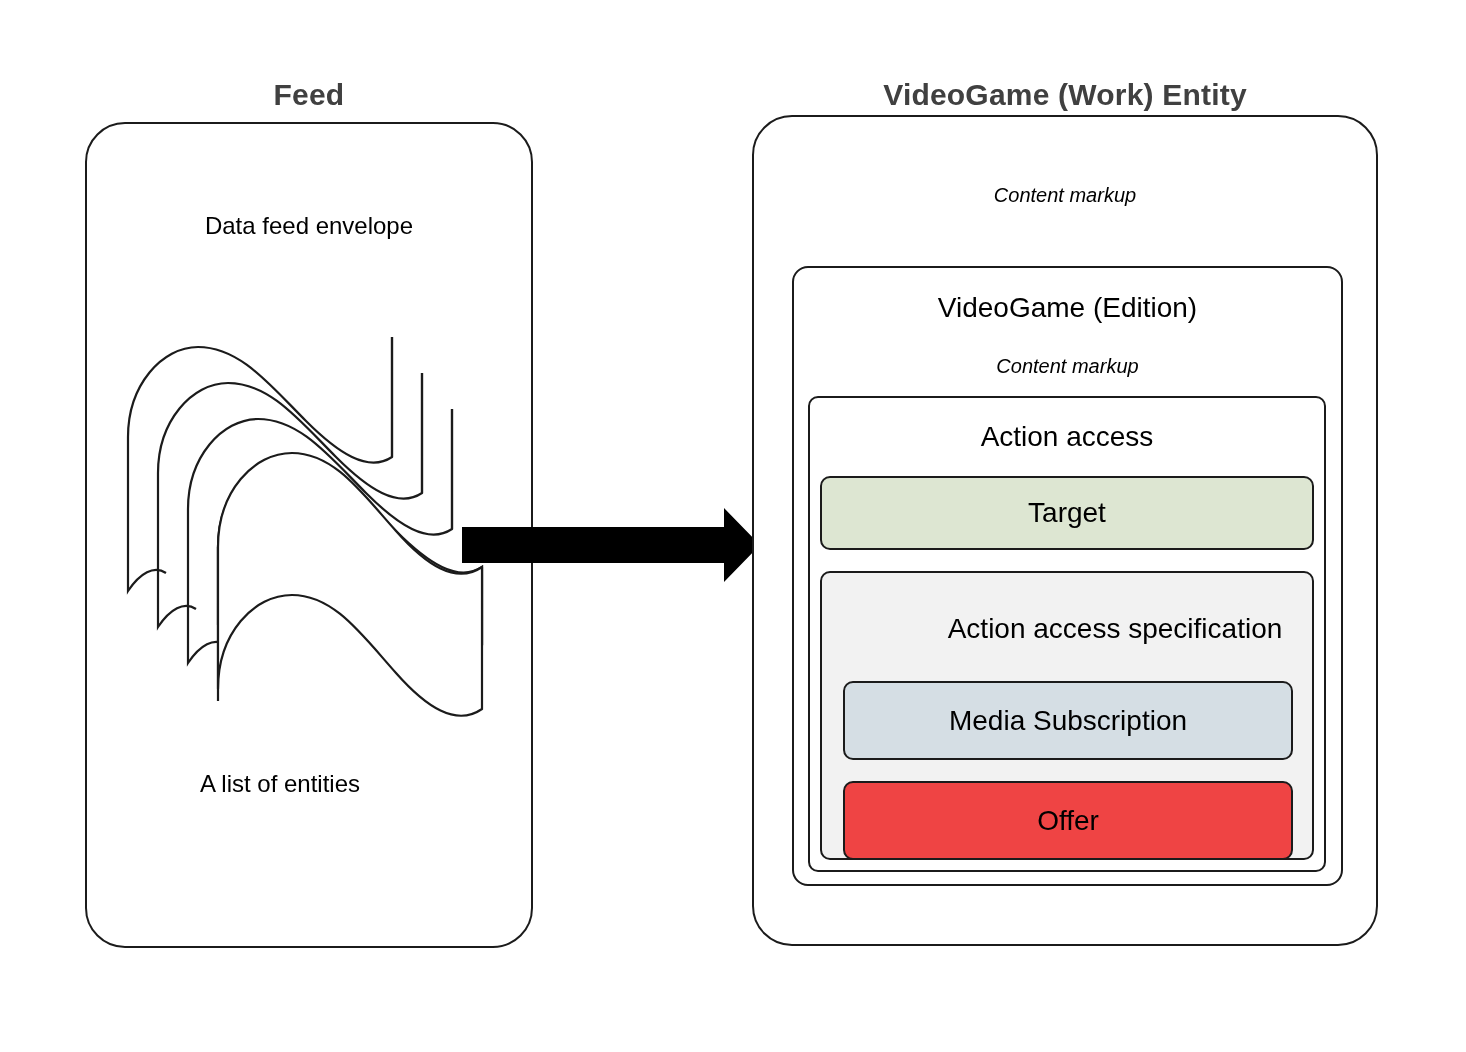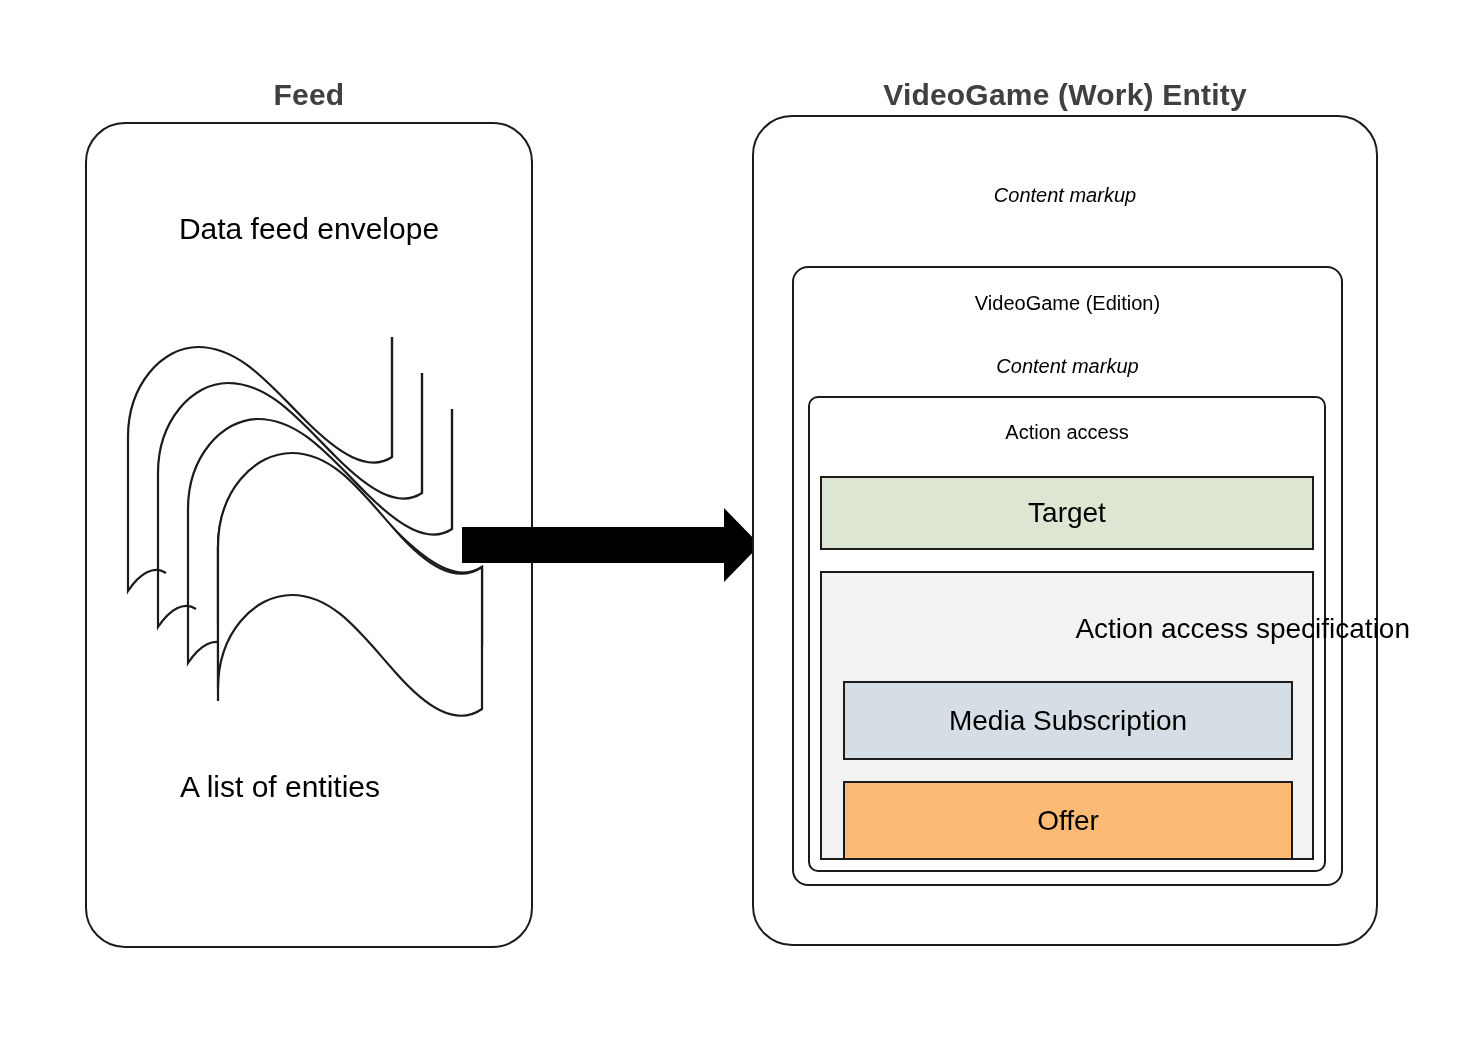--- a/index.html
+++ b/index.html
@@ -47,46 +47,46 @@
 
   
   .nested-round {
     border: 2px solid #1b1b1b;
     border-radius: 16px;
     background: #ffffff;
     box-sizing: border-box;
   }
   .nested-sq {
     border: 2px solid #1b1b1b;
-    border-radius: 0px;
+    border-radius: 10px;
     box-sizing: border-box;
   }
 
   .label-plain {
-    font-size: 20px;
+    font-size: 28px;
     font-style: normal;
   }
   .label-italic {
     font-size: 20px;
     font-style: italic;
   }
   .box-label {
     font-size: 28px;
   }
 
   
   .fill-box {
     display: flex;
     align-items: center;
     justify-content: center;
   }
 
   
   .left-text {
-    font-size: 30px;
+    font-size: 24px;
     text-align: center;
     white-space: nowrap;
   }
 
   svg { display: block; }
 </style>
 </head>
 <body>
 
 <div id="canvas">
@@ -190,23 +190,23 @@
   <div class="abs nested-sq" style="left:808px; top:396px; width:518px; height:476px; border-radius:10px; background:#ffffff;"></div>
 
   <div class="abs center-text label-plain" style="left:808px; top:421px; width:518px;">Action access</div>
 
   <div class="abs nested-sq fill-box" style="left:820px; top:476px; width:494px; height:74px; background:#dde6d2;">
     <span class="box-label">Target</span>
   </div>
 
   <div class="abs nested-sq" style="left:820px; top:571px; width:494px; height:289px; background:#f2f2f2;"></div>
 
-  <div class="abs center-text box-label" style="left:820px; top:613px; width:590px;text-align:right;">Action access specification</div>
+  <div class="abs center-text box-label" style="left:820px; top:613px; width:590px;">Action access specification</div>
 
   <div class="abs nested-sq fill-box" style="left:843px; top:681px; width:450px; height:79px; background:#d5dee4;">
     <span class="box-label">Media Subscription</span>
   </div>
 
-  <div class="abs nested-sq fill-box" style="left:843px; top:781px; width:450px; height:79px; background:#fdba74;justify-content:center;">
+  <div class="abs nested-sq fill-box" style="left:843px; top:781px; width:450px; height:79px; background:#ef4444;justify-content:center;">
     <span class="box-label">Offer</span>
   </div>
 
 </div>
 
 </body></html>

